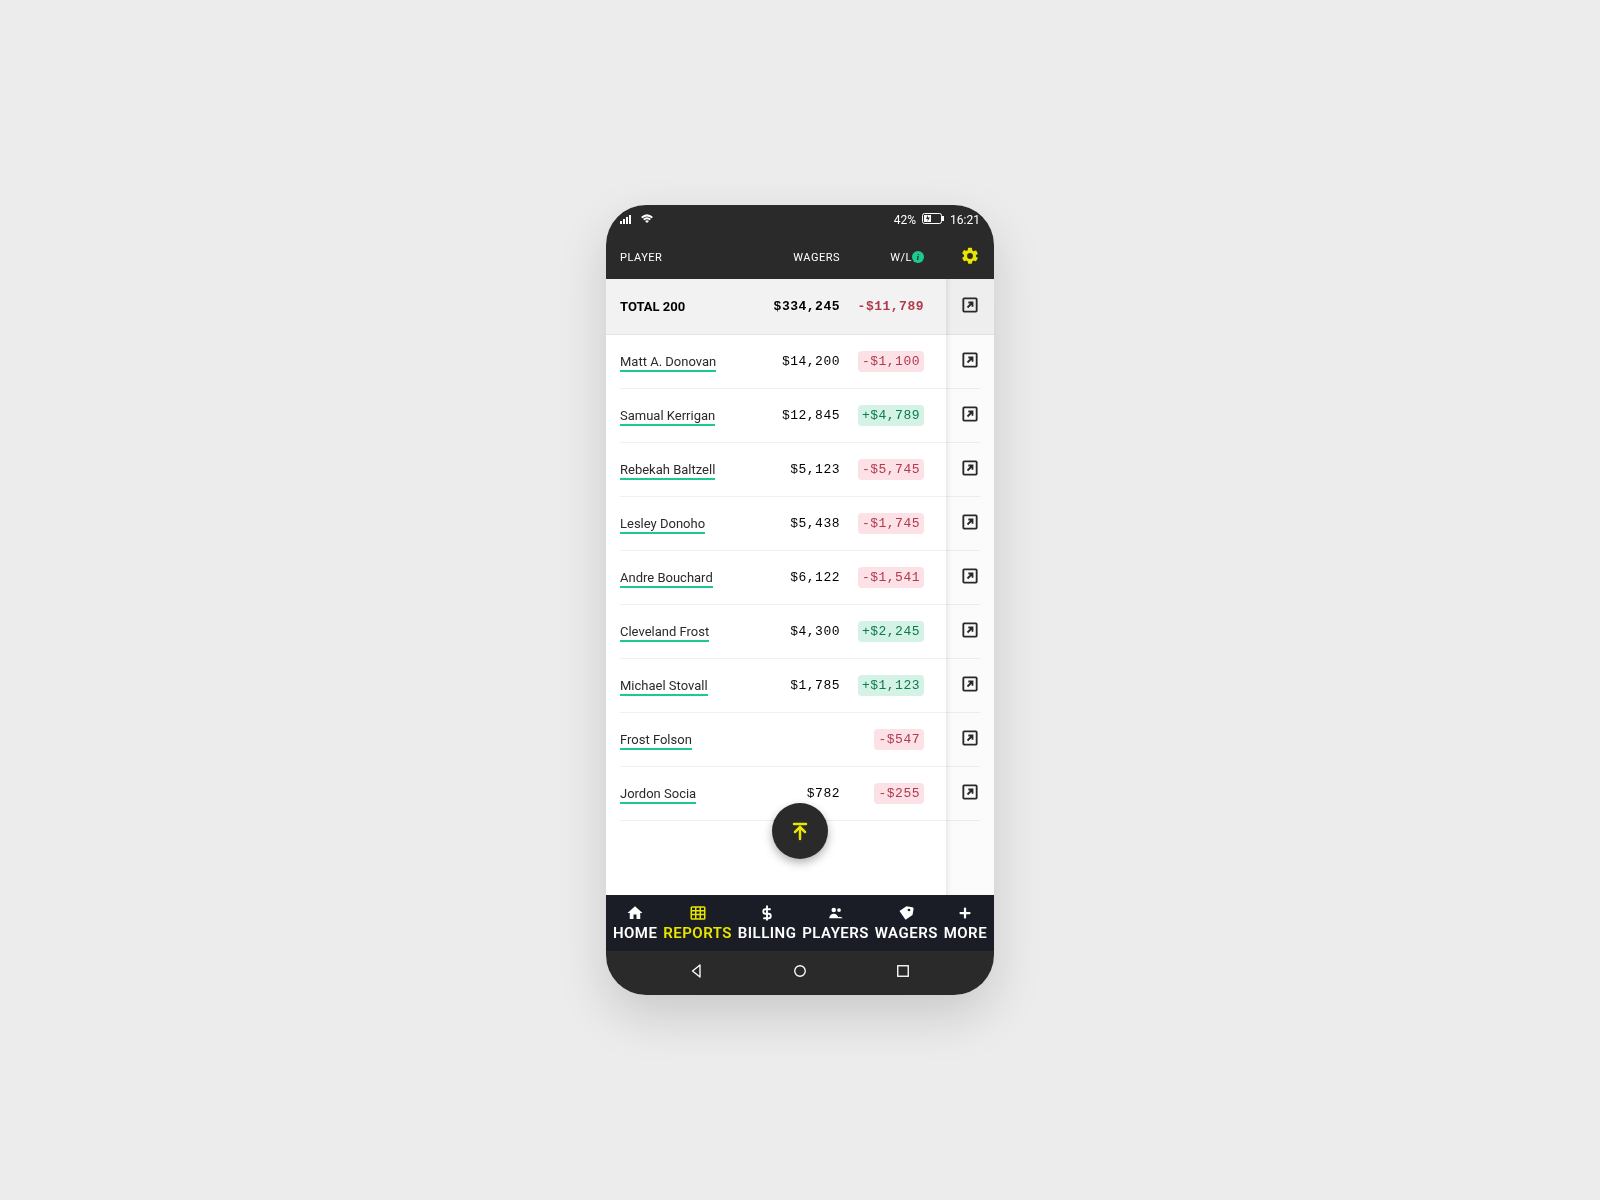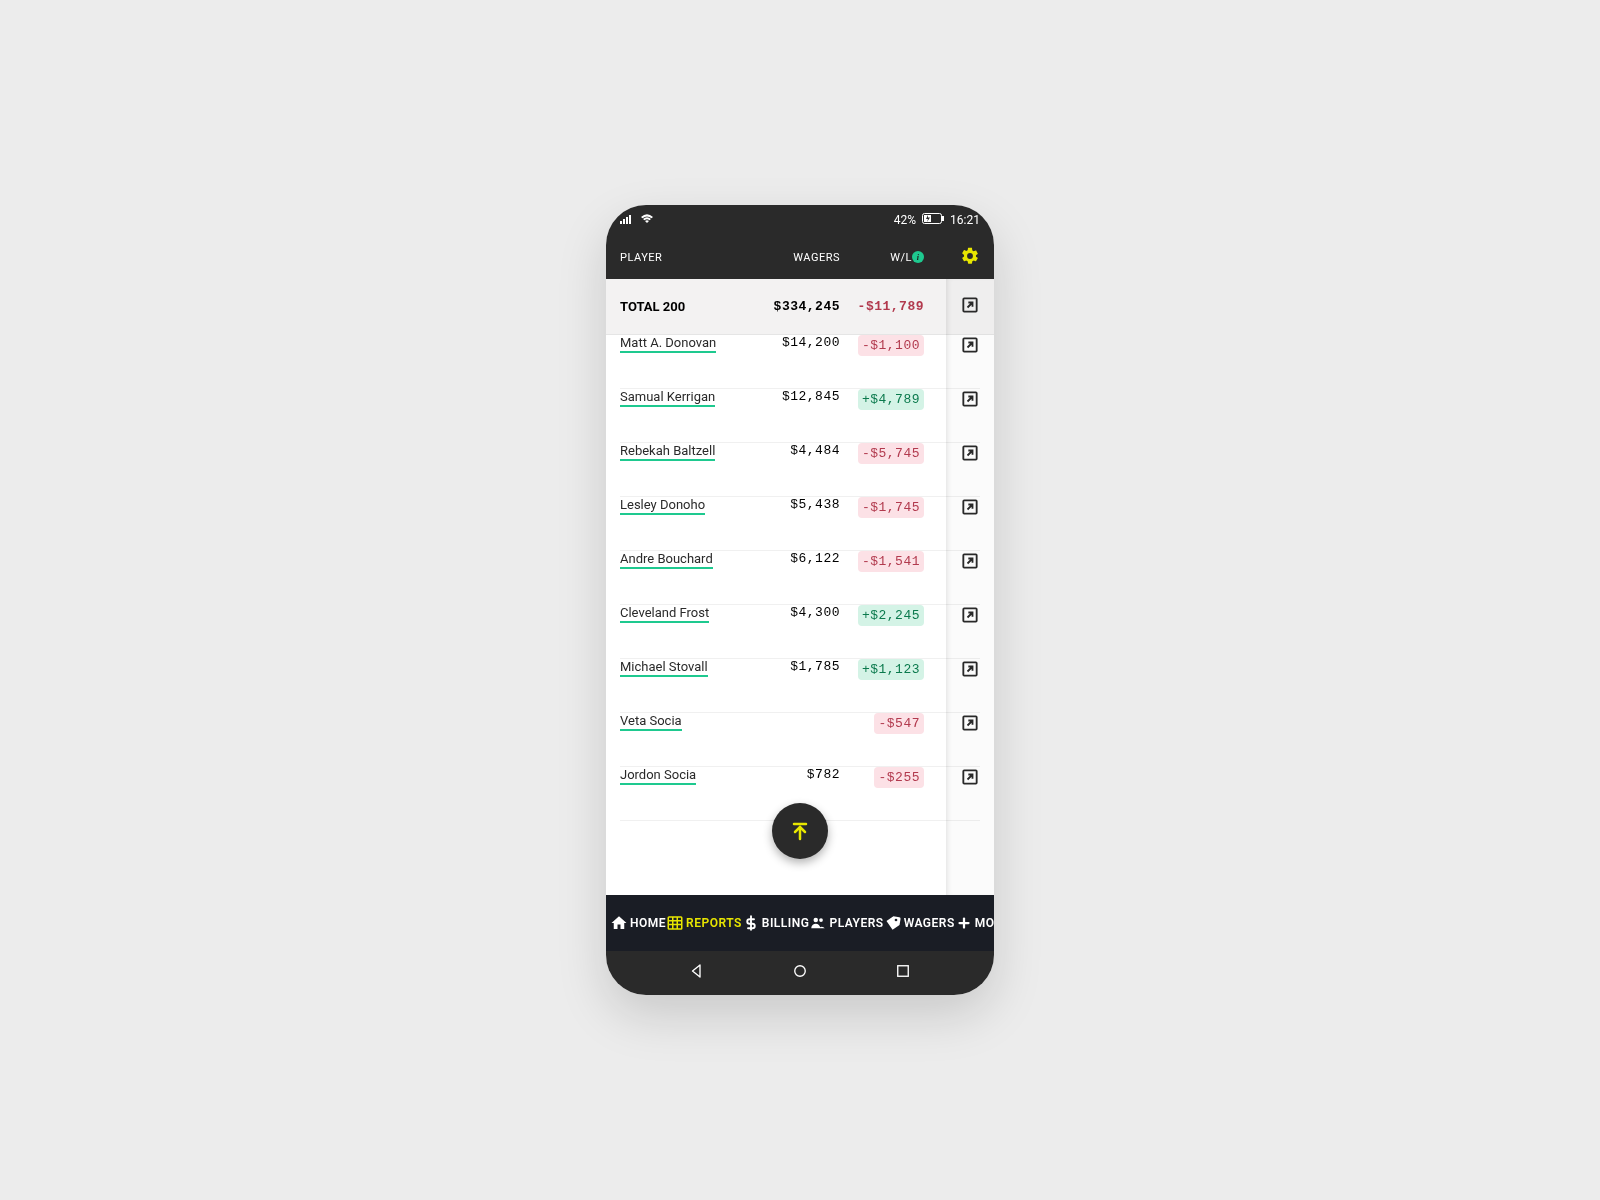--- a/index.html
+++ b/index.html
@@ -72,20 +72,21 @@
     border-bottom: 1px solid #e5e5e5;
   }
   .row {
     display: flex;
     align-items: center;
     padding: 0 14px;
     height: 54px;
   }
   .row-inner {
     display: flex;
+    align-items: center;
     width: 100%;
     border-bottom: 1px solid #f0f0f0;
     height: 100%;
   }
   .col-player { width: 136px; font-size: 13px; }
   .col-wagers { width: 84px; text-align: right; font-family: "Courier New", monospace; font-size: 13px; letter-spacing: 0.5px; }
   .col-wl { width: 84px; text-align: right; font-family: "Courier New", monospace; font-size: 13px; letter-spacing: 0.5px; }
   .col-action { flex: 1; text-align: right; padding-left: 8px; }
   .total-row .col-player { font-weight: 700; font-size: 13px; }
   .total-row .col-wagers { font-weight: 700; }
@@ -133,25 +134,25 @@
   .bottom-nav {
     background: #1a1d25;
     height: 56px;
     display: flex;
     align-items: center;
     justify-content: space-around;
     padding: 0 4px;
   }
   .nav-item {
     display: flex;
-    flex-direction: row;
+    flex-direction: column;
     align-items: center;
     gap: 2px;
     color: #fff;
-    font-size: 12px;
+    font-size: 15px;
     letter-spacing: 0.5px;
     cursor: pointer;
     font-weight: 600;
   }
   .nav-item.active { color: #e8e600; }
   .nav-item svg { width: 18px; height: 18px; }
 
   .sys-nav {
     background: #2a2a2a;
     height: 44px;
@@ -253,21 +254,21 @@
                 <svg width="20" height="20" viewBox="0 0 24 24" fill="none" stroke="#2a2a2a" stroke-width="2.2">
                   <rect x="4" y="4" width="16" height="16" rx="1"></rect>
                   <path d="M9 15 L15 9 M10 9 H15 V14"></path>
                 </svg>
               </span></div>
           </div>
         </div>
         <div class="row">
           <div class="row-inner">
             <div class="col-player"><span class="player-name">Rebekah Baltzell</span></div>
-            <div class="col-wagers">$4,484</div>
+            <div class="col-wagers">$5,123</div>
             <div class="col-wl"><span class="wl-badge wl-neg">-$5,745</span></div>
             <div class="col-action"><span class="export-icon">
                 <svg width="20" height="20" viewBox="0 0 24 24" fill="none" stroke="#2a2a2a" stroke-width="2.2">
                   <rect x="4" y="4" width="16" height="16" rx="1"></rect>
                   <path d="M9 15 L15 9 M10 9 H15 V14"></path>
                 </svg>
               </span></div>
           </div>
         </div>
         <div class="row">
@@ -317,21 +318,21 @@
             <div class="col-action"><span class="export-icon">
                 <svg width="20" height="20" viewBox="0 0 24 24" fill="none" stroke="#2a2a2a" stroke-width="2.2">
                   <rect x="4" y="4" width="16" height="16" rx="1"></rect>
                   <path d="M9 15 L15 9 M10 9 H15 V14"></path>
                 </svg>
               </span></div>
           </div>
         </div>
         <div class="row">
           <div class="row-inner">
-            <div class="col-player"><span class="player-name">Veta Socia</span></div>
+            <div class="col-player"><span class="player-name">Frost Folson</span></div>
             <div class="col-wagers"></div>
             <div class="col-wl"><span class="wl-badge wl-neg">-$547</span></div>
             <div class="col-action"><span class="export-icon">
                 <svg width="20" height="20" viewBox="0 0 24 24" fill="none" stroke="#2a2a2a" stroke-width="2.2">
                   <rect x="4" y="4" width="16" height="16" rx="1"></rect>
                   <path d="M9 15 L15 9 M10 9 H15 V14"></path>
                 </svg>
               </span></div>
           </div>
         </div>

